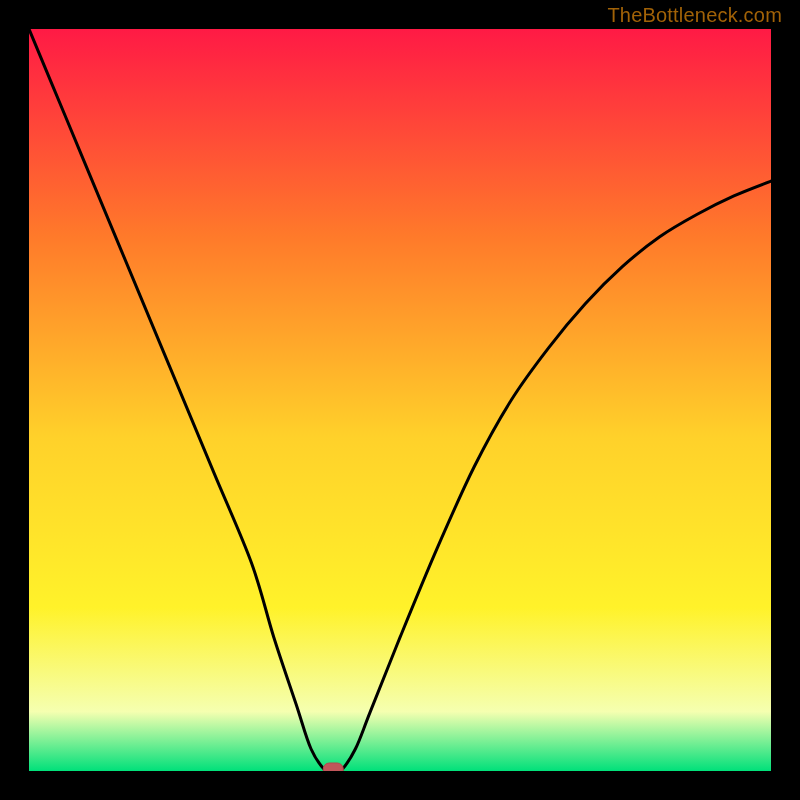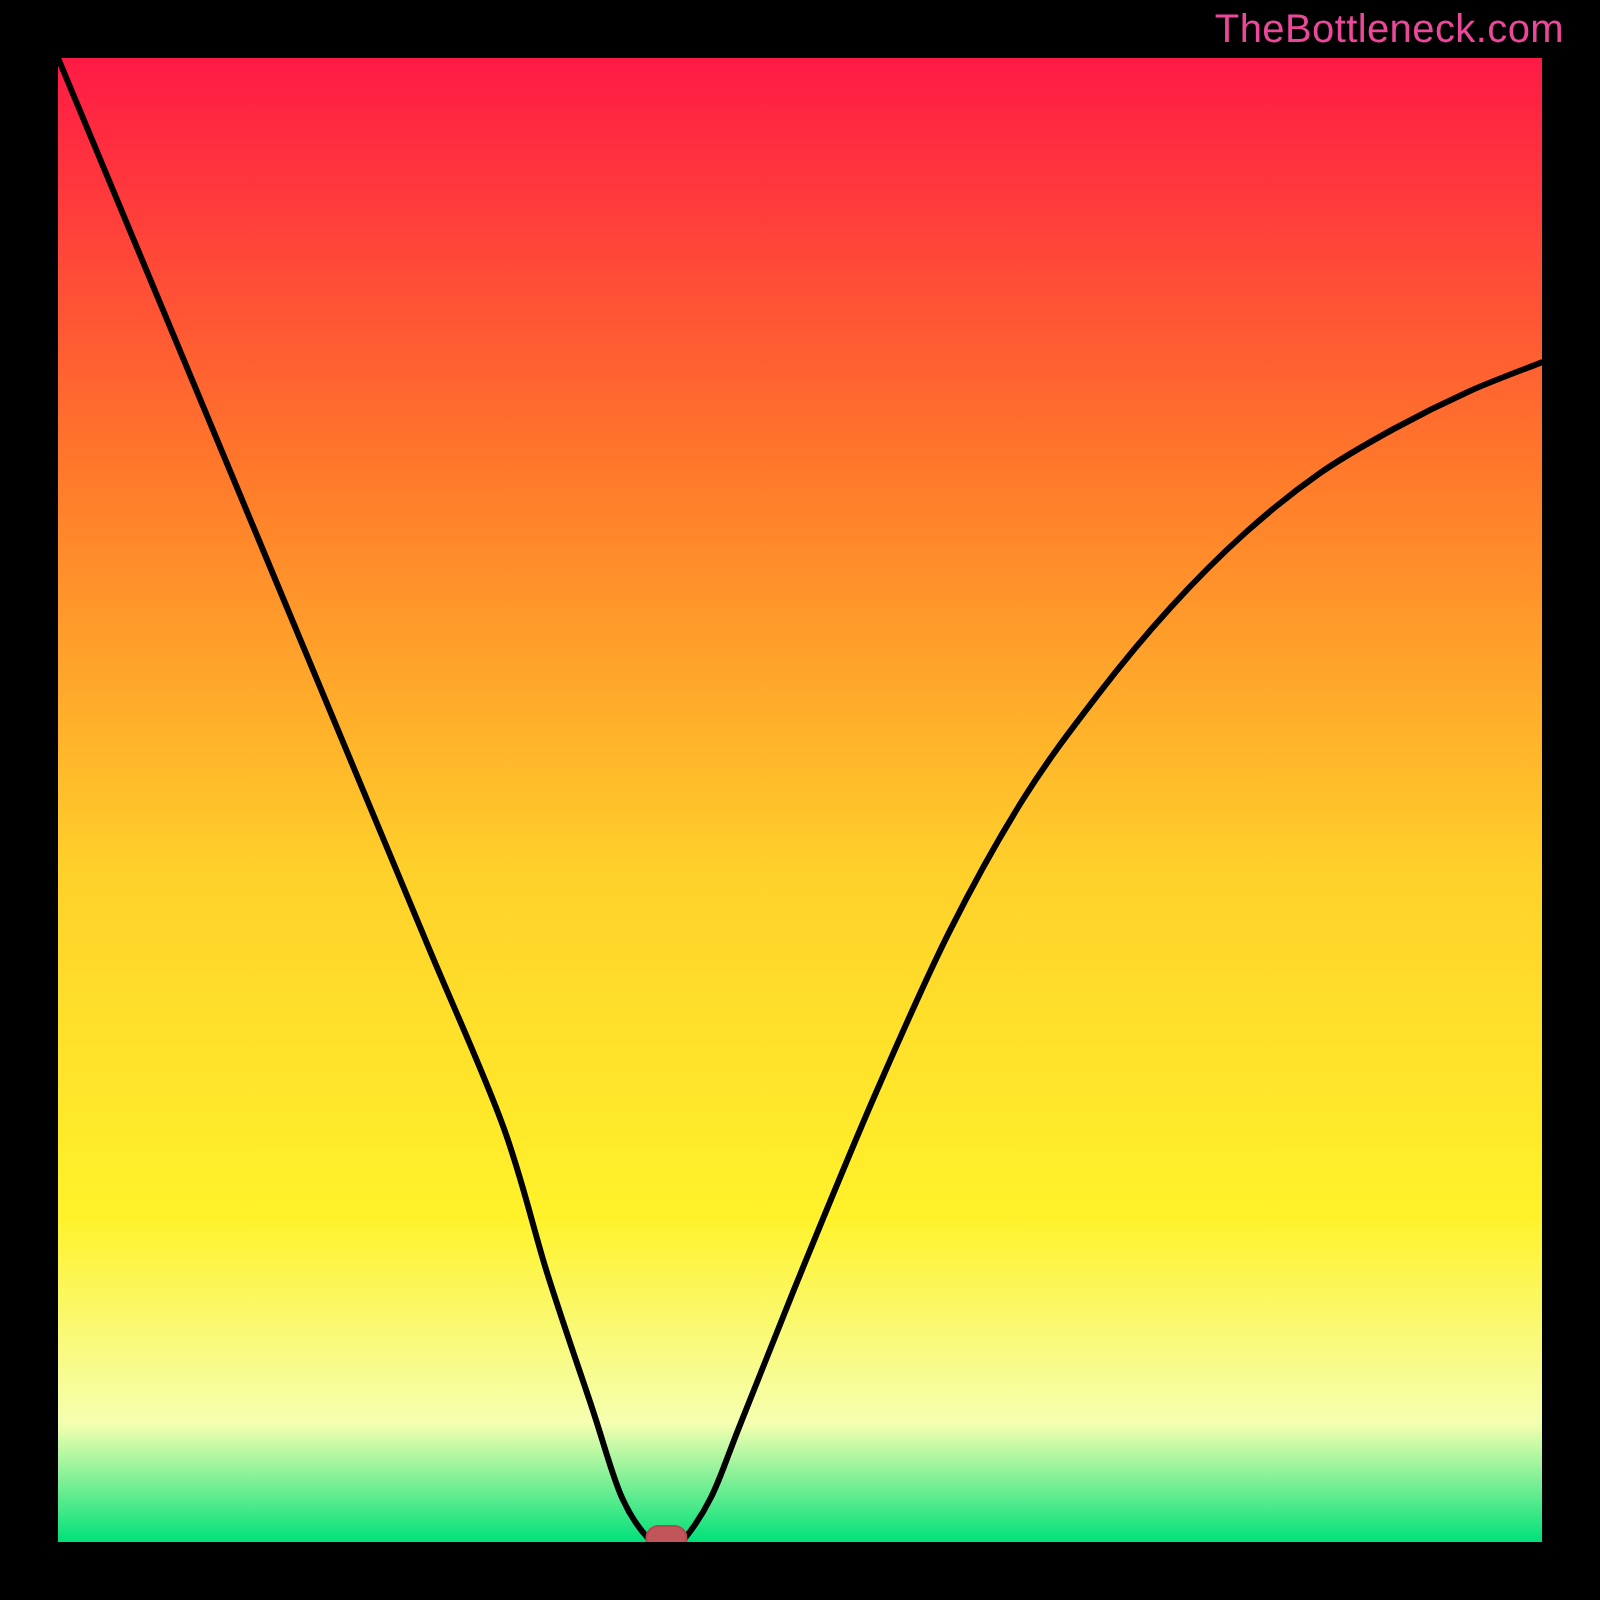--- a/index.html
+++ b/index.html
@@ -16,21 +16,21 @@
     height: 800px;
     background: #000;
     position: relative;
   }
   .watermark {
     position: absolute;
     top: 4px;
     right: 18px;
     font-size: 20px;
     font-weight: 500;
-    color: #ec4899;
+    color: #a16207;
     letter-spacing: 0.2px;
     z-index: 10;
   }
   .plot {
     position: absolute;
     left: 29px;
     top: 29px;
     width: 742px;
     height: 742px;
   }

